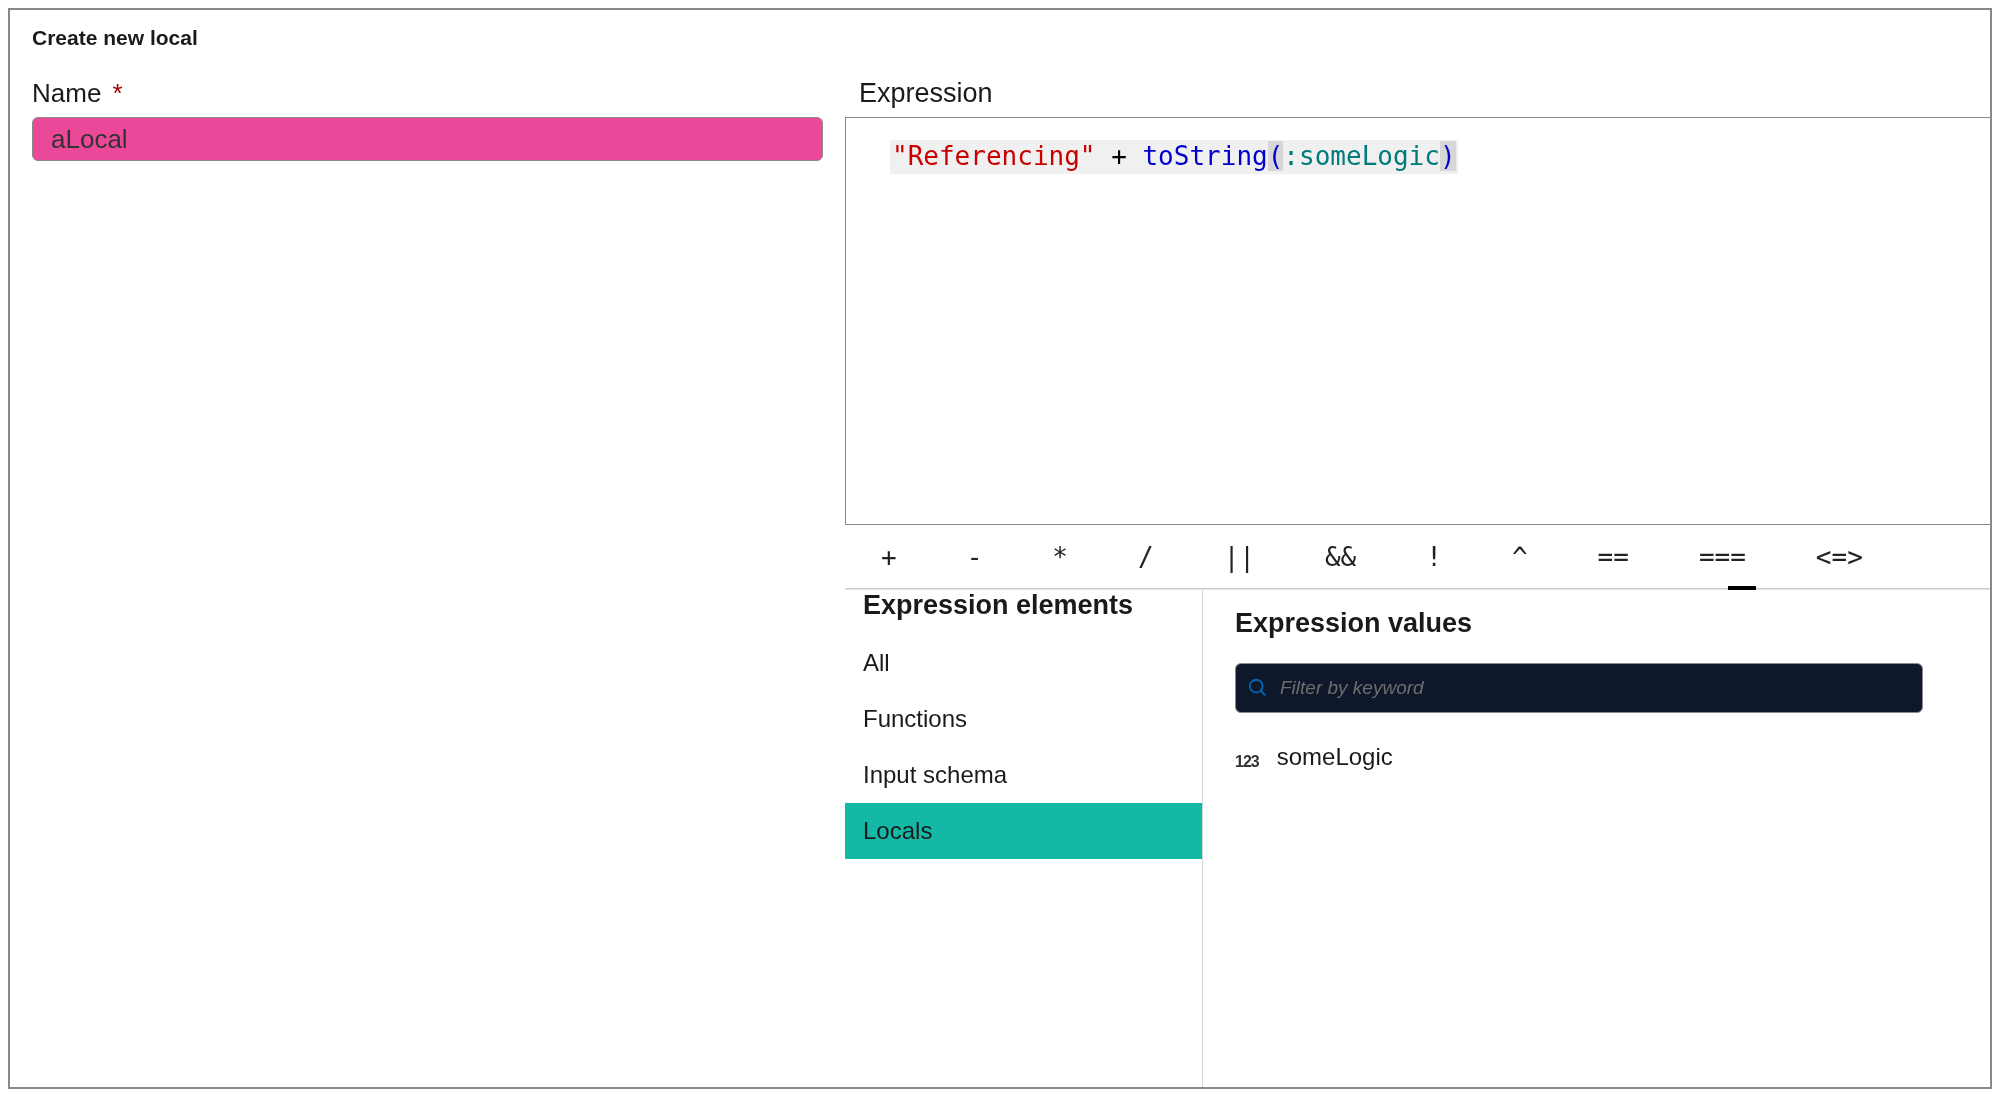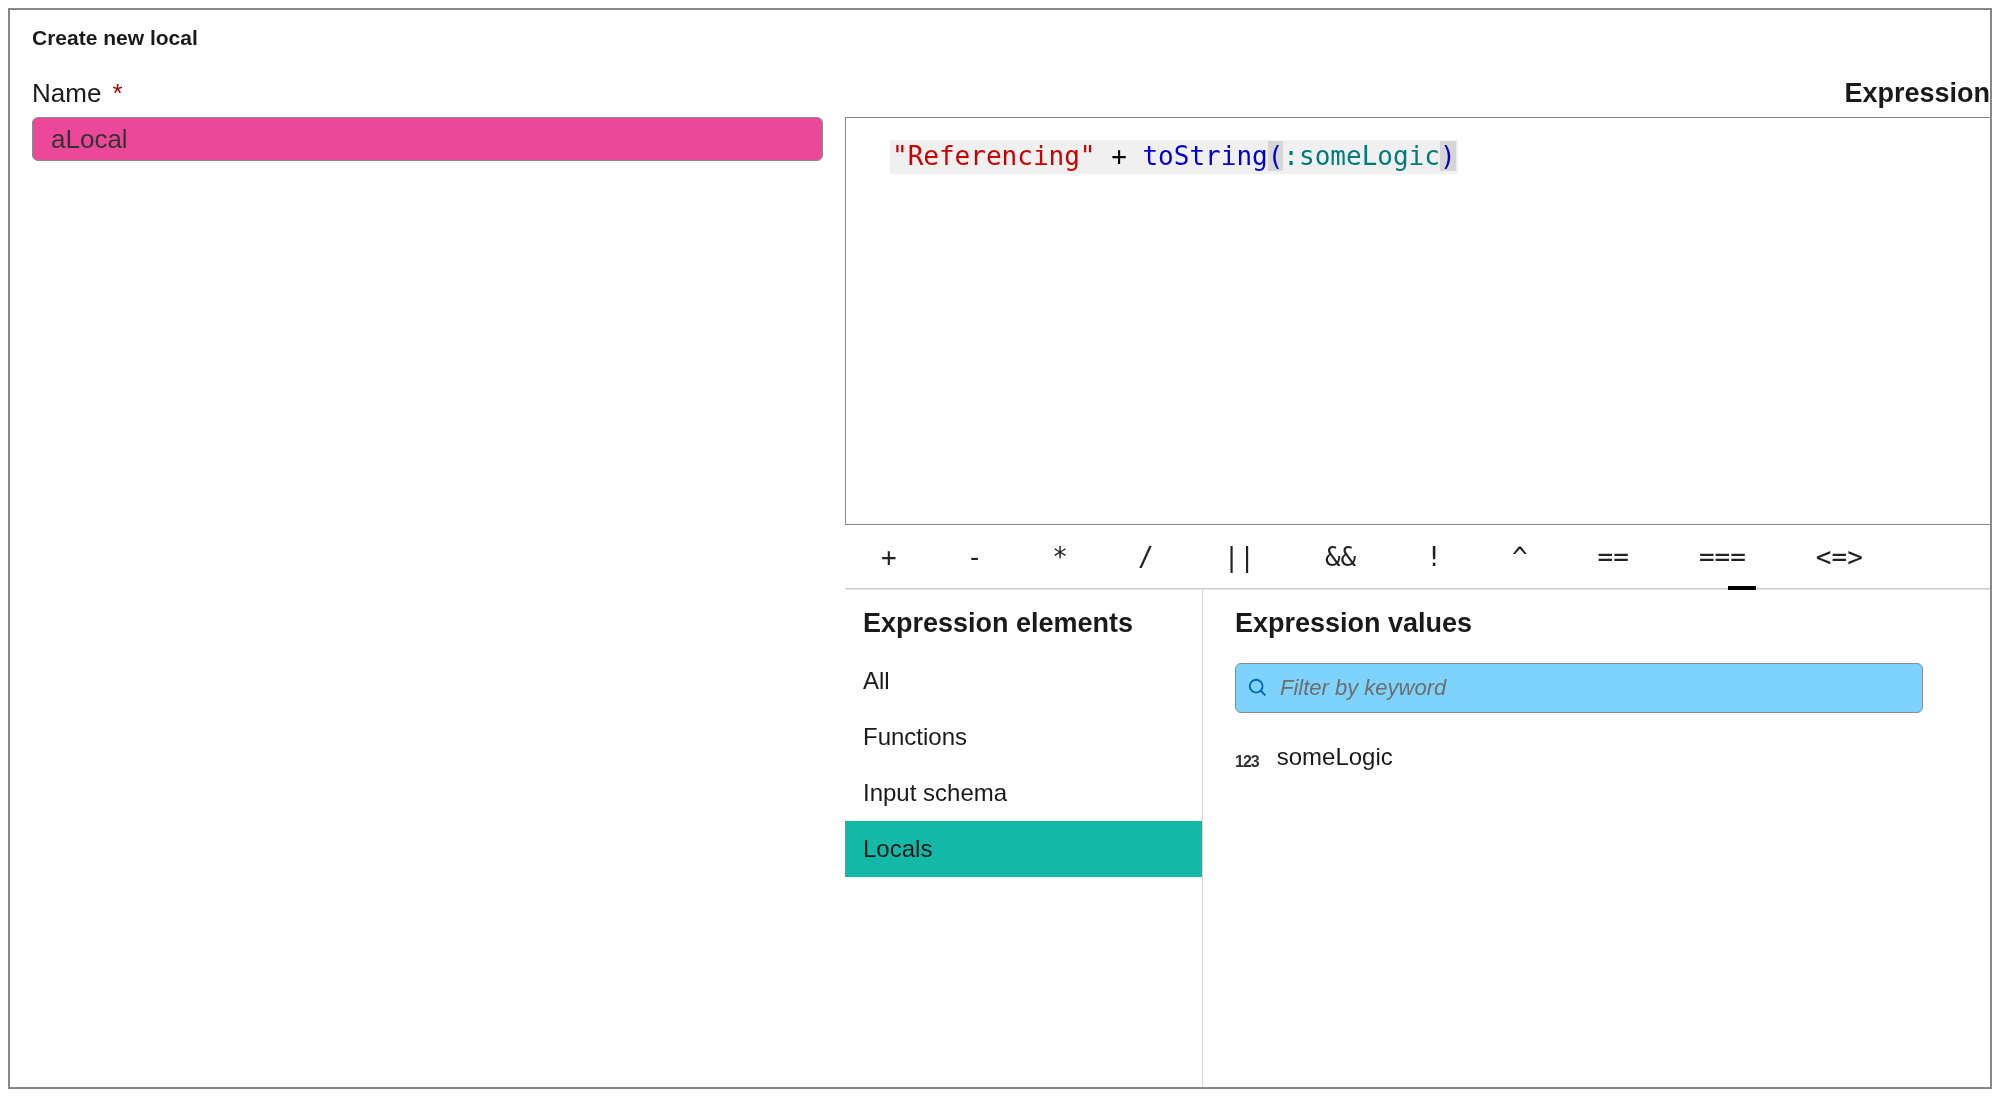--- a/index.html
+++ b/index.html
@@ -51,23 +51,22 @@
     }
     .right-col {
       flex: 1;
       display: flex;
       flex-direction: column;
       padding-top: 18px;
       min-width: 0;
     }
     .expr-label {
       font-size: 27px;
-      font-weight: 700;
+      font-weight: 400;
       padding: 0 0 8px 14px;
-      text-align: right;
     }
     .editor {
       border: 1px solid #888;
       border-right: none;
       height: 408px;
       padding: 22px 6px 6px 44px;
       font-family: Consolas, monospace;
       font-size: 26px;
       line-height: 1.3;
       white-space: pre;
@@ -103,21 +102,20 @@
     .op-item { cursor: pointer; padding: 4px 8px; }
     .bottom {
       display: flex;
       flex: 1;
       border-top: 1px solid #e3e3e3;
       min-height: 0;
     }
     .elements-col {
       width: 358px;
       border-right: 1px solid #d7d7d7;
-      padding-top: 18px;
     }
     .section-title {
       font-size: 27px;
       font-weight: 600;
       padding: 0 18px 14px 18px;
     }
     .el-item {
       font-size: 24px;
       padding: 14px 18px;
       cursor: pointer;
@@ -132,24 +130,24 @@
     .filter-wrap {
       position: relative;
       margin: 10px 0 24px 0;
     }
     .filter-input {
       width: 688px;
       height: 50px;
       border: 1px solid #8a8a8a;
       border-radius: 6px;
       padding: 0 14px 0 44px;
-      font-size: 22px;
+      font-size: 19px;
       font-style: italic;
       color: #666;
-      background: #7dd3fc;
+      background: #0f172a;
     }
     .filter-input::placeholder { color: #6e6e6e; font-style: italic; }
     .search-ic {
       position: absolute;
       left: 12px; top: 50%; transform: translateY(-50%);
       width: 22px; height: 22px;
       color: #0067b8;
     }
     .val-row {
       display: flex;

